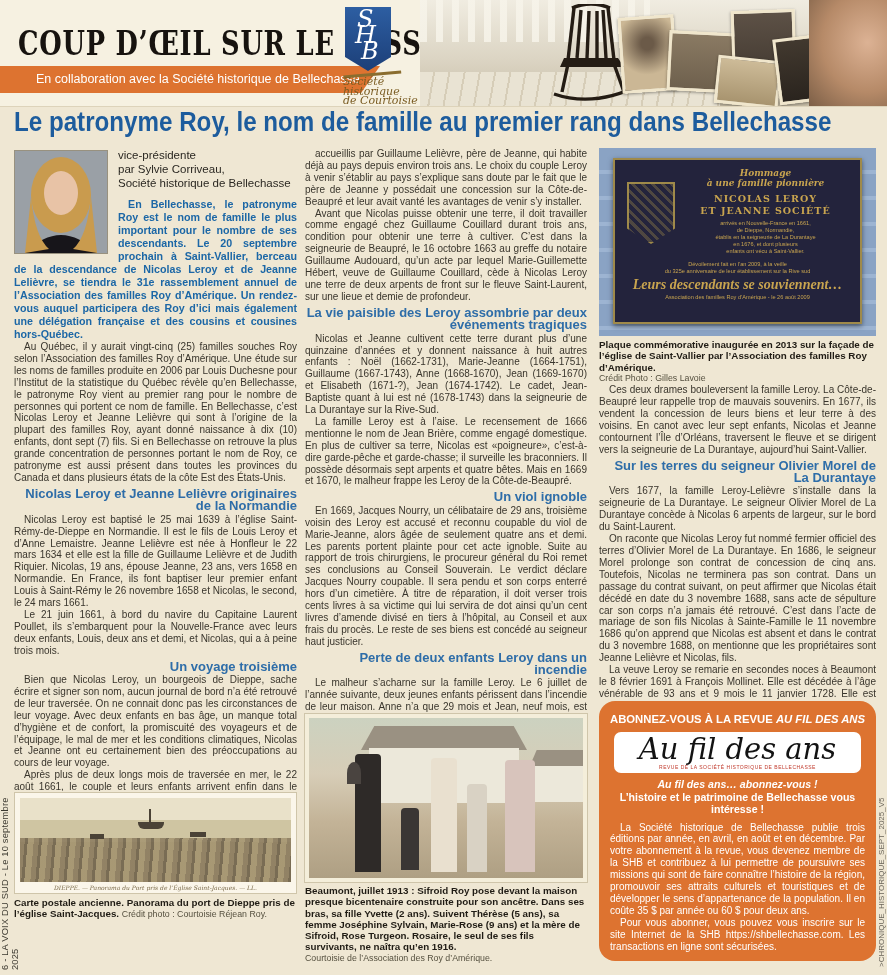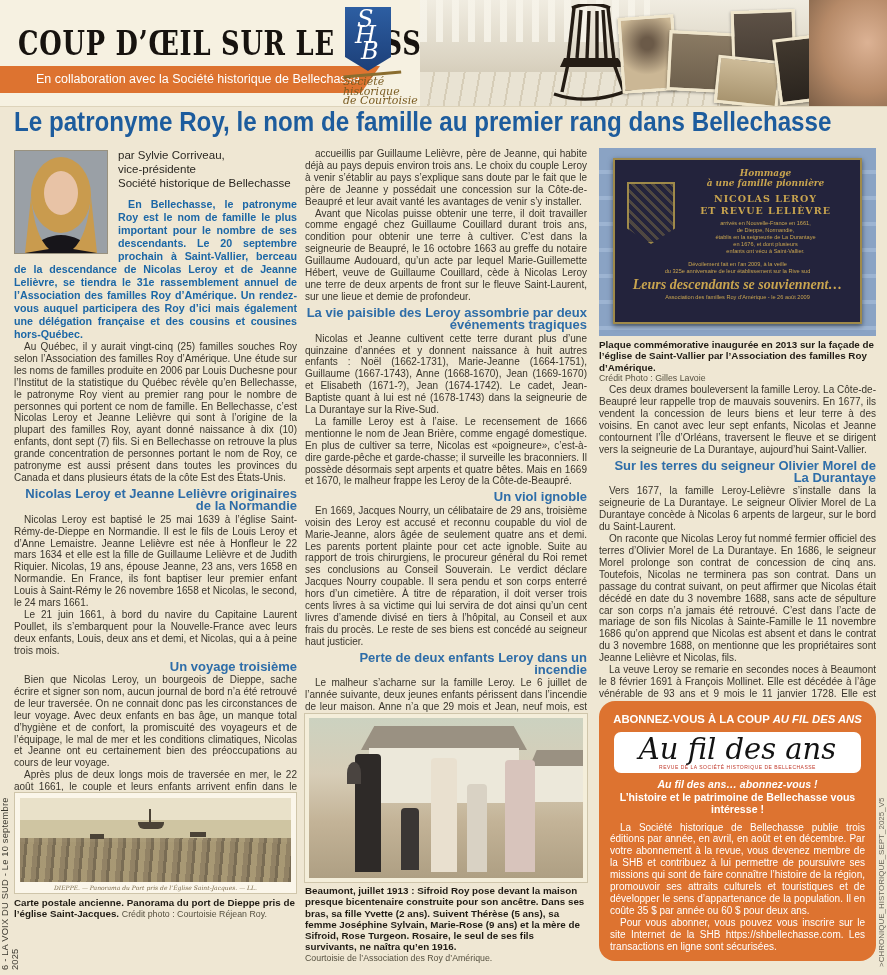--- a/index.html
+++ b/index.html
@@ -188,22 +188,22 @@
       <svg width="92" height="102" viewBox="0 0 92 102">
         <rect width="92" height="102" fill="#9aa0a6"></rect>
         <ellipse cx="46" cy="44" rx="30" ry="38" fill="#c99b4e"></ellipse>
         <ellipse cx="46" cy="42" rx="17" ry="22" fill="#e8c3a6"></ellipse>
         <path d="M10 102 Q46 66 82 102 Z" fill="#17151a"></path>
         <path d="M16 46 Q20 86 34 98 L10 102 Z" fill="#c99b4e"></path>
         <path d="M76 46 Q72 86 58 98 L82 102 Z" fill="#c99b4e"></path>
       </svg>
     </div>
     <div class="byline">
+      <div>vice-présidente</div>
       <div>par Sylvie Corriveau,</div>
-      <div>vice-présidente</div>
       <div>Société historique de Bellechasse</div>
     </div>
     <p class="intro">En Bellechasse, le patronyme Roy est le nom de famille le plus important pour le nombre de ses descendants. Le 20 septembre prochain à Saint-Vallier, berceau de la descendance de Nicolas Leroy et de Jeanne Lelièvre, se tiendra le 31e rassemblement annuel de l’Association des familles Roy d’Amérique. Un rendez-vous auquel participera des Roy d’ici mais également une délégation française et des cousins et cousines hors-Québec.</p>
     <p>Au Québec, il y aurait vingt-cinq (25) familles souches Roy selon l’Association des familles Roy d’Amérique. Une étude sur les noms de familles produite en 2006 par Louis Duchesne pour l’Institut de la statistique du Québec révèle qu’en Bellechasse, le patronyme Roy vient au premier rang pour le nombre de personnes qui portent ce nom de famille. En Bellechasse, c’est Nicolas Leroy et Jeanne Lelièvre qui sont à l’origine de la plupart des familles Roy, ayant donné naissance à dix (10) enfants, dont sept (7) fils. Si en Bellechasse on retrouve la plus grande concentration de personnes portant le nom de Roy, ce patronyme est aussi présent dans toutes les provinces du Canada et dans plusieurs états de la côte Est des États-Unis.</p>
     <div class="subhead">Nicolas Leroy et Jeanne Lelièvre originaires de la Normandie</div>
     <p>Nicolas Leroy est baptisé le 25 mai 1639 à l’église Saint-Rémy-de-Dieppe en Normandie. Il est le fils de Louis Leroy et d’Anne Lemaistre. Jeanne Lelièvre est née à Honfleur le 22 mars 1634 et elle est la fille de Guillaume Lelièvre et de Judith Riquier. Nicolas, 19 ans, épouse Jeanne, 23 ans, vers 1658 en Normandie. En France, ils font baptiser leur premier enfant Louis à Saint-Rémy le 26 novembre 1658 et Nicolas, le second, le 24 mars 1661.</p>
     <p>Le 21 juin 1661, à bord du navire du Capitaine Laurent Poullet, ils s’embarquent pour la Nouvelle-France avec leurs deux enfants, Louis, deux ans et demi, et Nicolas, qui a à peine trois mois.</p>
     <div class="subhead">Un voyage troisième</div>
     <p>Bien que Nicolas Leroy, un bourgeois de Dieppe, sache écrire et signer son nom, aucun journal de bord n’a été retrouvé de leur traversée. On ne connait donc pas les circonstances de leur voyage. Avec deux enfants en bas âge, un manque total d’hygiène et de confort, la promiscuité des voyageurs et de l’équipage, le mal de mer et les conditions climatiques, Nicolas et Jeanne ont eu certainement bien des préoccupations au cours de leur voyage.</p>
     <p>Après plus de deux longs mois de traversée en mer, le 22 août 1661, le couple et leurs enfants arrivent enfin dans le nouveau monde,</p>
@@ -257,21 +257,21 @@
 
   <div class="col col3">
     <div class="plaque-photo">
       <div class="plaque">
         <div class="crest"></div>
         <div class="plq-top">
           <div class="plq-h1">Hommage</div>
           <div class="plq-h1">à une famille pionnière</div>
           <div class="plq-names">
             <div>NICOLAS LEROY</div>
-            <div>ET REVUE LELIÈVRE</div>
+            <div>ET JEANNE SOCIÉTÉ</div>
           </div>
           <div class="plq-small">
             <div>arrivés en Nouvelle-France en 1661,</div>
             <div>de Dieppe, Normandie,</div>
             <div>établis en la seigneurie de La Durantaye</div>
             <div>en 1676, et dont plusieurs</div>
             <div>enfants ont vécu à Saint-Vallier.</div>
           </div>
         </div>
         <div class="plq-foot">
@@ -291,21 +291,21 @@
     <p>Ces deux drames bouleversent la famille Leroy. La Côte-de-Beaupré leur rappelle trop de mauvais souvenirs. En 1677, ils vendent la concession de leurs biens et leur terre à des voisins. En canot avec leur sept enfants, Nicolas et Jeanne contournent l’Île d’Orléans, traversent le fleuve et se dirigent vers la seigneurie de La Durantaye, aujourd’hui Saint-Vallier.</p>
     <div class="subhead">Sur les terres du seigneur Olivier Morel de La Durantaye</div>
     <p>Vers 1677, la famille Leroy-Lelièvre s’installe dans la seigneurie de La Durantaye. Le seigneur Olivier Morel de La Durantaye concède à Nicolas 6 arpents de largeur, sur le bord du Saint-Laurent.</p>
     <p>On raconte que Nicolas Leroy fut nommé fermier officiel des terres d’Olivier Morel de La Durantaye. En 1686, le seigneur Morel prolonge son contrat de concession de cinq ans. Toutefois, Nicolas ne terminera pas son contrat. Dans un passage du contrat suivant, on peut affirmer que Nicolas était décédé en date du 3 novembre 1688, sans acte de sépulture car son corps n’a jamais été retrouvé. C’est dans l’acte de mariage de son fils Nicolas à Sainte-Famille le 11 novembre 1686 qu’on apprend que Nicolas est absent et dans le contrat du 3 novembre 1688, on mentionne que les propriétaires sont Jeanne Lelièvre et Nicolas, fils.</p>
     <p>La veuve Leroy se remarie en secondes noces à Beaumont le 8 février 1691 à François Mollinet. Elle est décédée à l’âge vénérable de 93 ans et 9 mois le 11 janvier 1728. Elle est inhumée dans le cimetière de Saint-Vallier.</p>
     <p class="italic-note">Pour s’inscrire au rassemblement des Roy qui se tiendra à Saint-Vallier le 20 septembre prochain, vous pouvez consulter le site web : www.famillesroy.org</p>
   </div>
 
   <div class="subscribe">
     <div class="sub-header">
-      <span>ABONNEZ-VOUS À LA COUP </span><span class="it">AU FIL DES ANS</span>
+      <span>ABONNEZ-VOUS À LA REVUE </span><span class="it">AU FIL DES ANS</span>
     </div>
     <div class="afda">
       <div class="afda-title">Au fil des ans</div>
       <div class="afda-sub">REVUE DE LA SOCIÉTÉ HISTORIQUE DE BELLECHASSE</div>
     </div>
     <div class="sub-tag">
       <span class="it">Au fil des ans… abonnez-vous !</span>
     </div>
     <div class="sub-tag">L’histoire et le patrimoine de Bellechasse vous intéresse !</div>
     <div class="sub-body">

